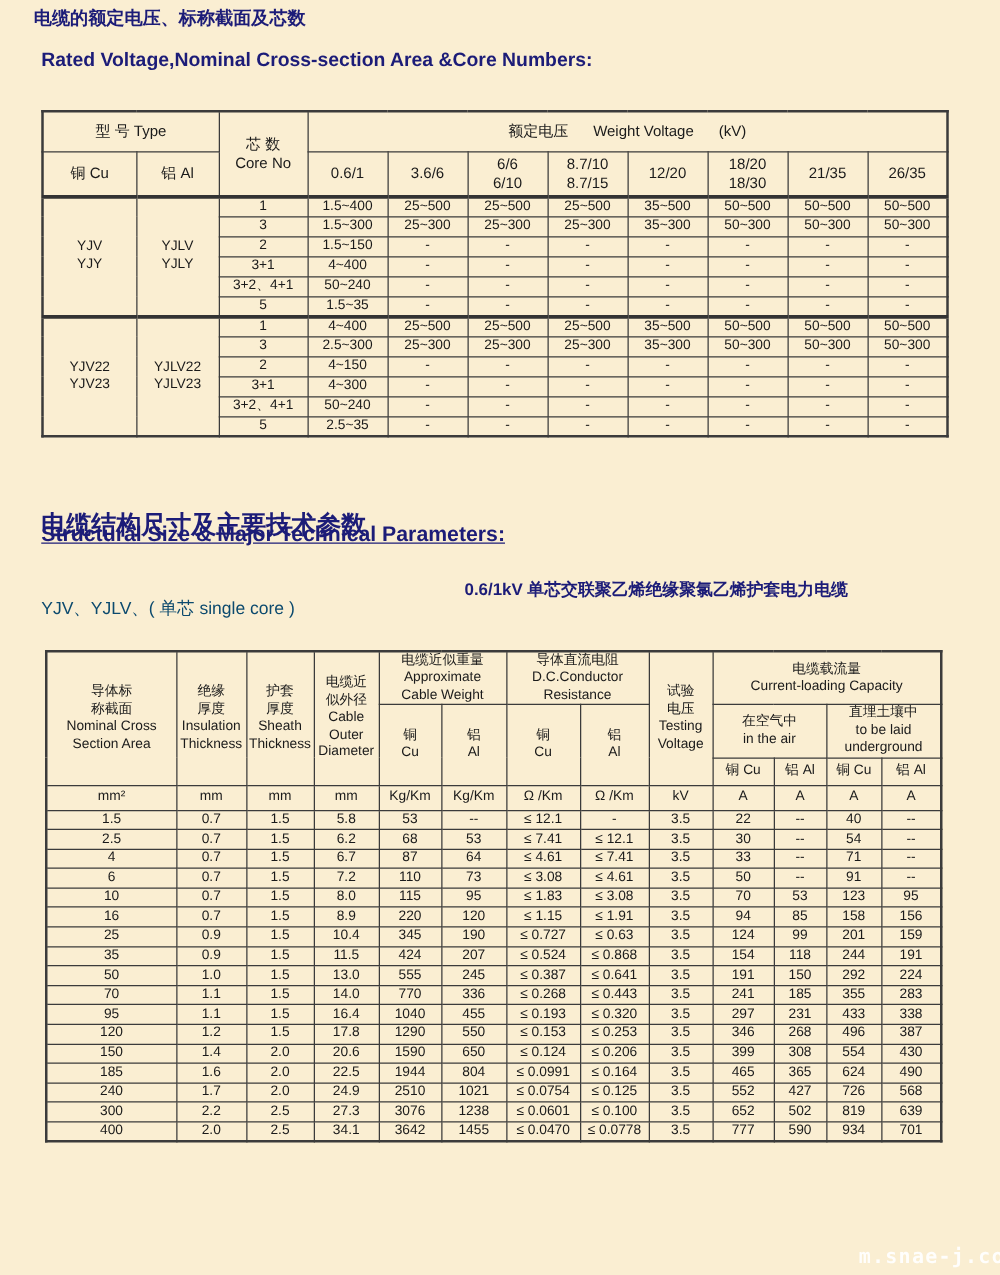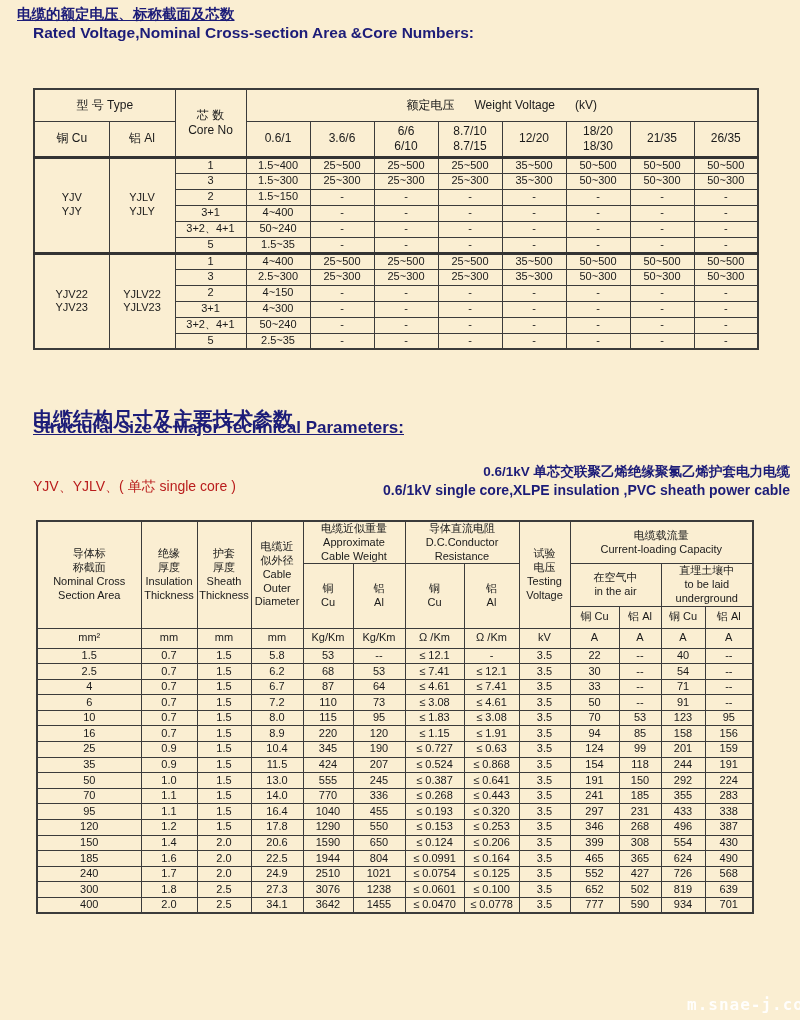--- a/index.html
+++ b/index.html
@@ -4,27 +4,27 @@
 <style>
   html,body{margin:0;padding:0;}
   body{
     width:800px;height:1020px;position:relative;overflow:hidden;
     background:#FAEED2;
     font-family:"Liberation Sans","DejaVu Sans",sans-serif;
     color:#1a1a1a;
   }
   .abs{position:absolute;}
   .navy{color:#1C1C78;font-weight:bold;}
-  #title1-zh{left:17px;top:5px;font-size:14.5px;text-decoration:underline;}
-  #title1-en{left:33px;top:24px;font-size:15.5px;}
+  #title1-zh{left:27px;top:5px;font-size:14.5px;}
+  #title1-en{left:33px;top:40px;font-size:15.5px;}
   #title2-zh{left:33px;top:406px;font-size:20px;}
   #title2-en{left:33px;top:418px;font-size:17px;text-decoration:underline;}
-  #left-label{left:33px;top:478px;font-size:14px;color:#b91c1c;}
+  #left-label{left:33px;top:478px;font-size:14px;color:#0c4a6e;}
   #right-desc{left:260px;top:462px;width:530px;text-align:right;line-height:19px;}
-  #right-desc .l1{font-size:13.5px;}
+  #right-desc .l1{font-size:13.5px;text-align:center;}
   #right-desc .l2{font-size:14px;}
 
   table{border-collapse:collapse;table-layout:fixed;background:transparent;}
   td,th{
     border:1px solid #3b3b3b;
     text-align:center;vertical-align:middle;
     font-size:11px;font-weight:normal;
     padding:0 1px;
     white-space:pre-line;
     line-height:1.25;
@@ -245,21 +245,20 @@
         <td>-</td>
       </tr>
     </tbody>
 </table>
 
 <div class="abs navy" id="title2-zh">电缆结构尺寸及主要技术参数</div>
 <div class="abs navy" id="title2-en">Structural Size &amp; Major Technical Parameters:</div>
 <div class="abs" id="left-label">YJV、YJLV、( 单芯 single core )</div>
 <div class="abs" id="right-desc">
   <div class="navy l1">0.6/1kV 单芯交联聚乙烯绝缘聚氯乙烯护套电力电缆</div>
-  <div class="navy l2">0.6/1kV single core,XLPE insulation ,PVC sheath power cable</div>
 </div>
 
 <table class="abs" id="table2">
   <colgroup>
     <col style="width:104px">
       <col style="width:56px">
       <col style="width:54px">
       <col style="width:52px">
     <col style="width:50px">
       <col style="width:52px">
@@ -561,21 +560,21 @@
         <td>≤ 0.0754</td>
         <td>≤ 0.125</td>
         <td>3.5</td>
         <td>552</td>
         <td>427</td>
         <td>726</td>
         <td>568</td>
       </tr>
       <tr>
         <td>300</td>
-        <td>1.8</td>
+        <td>2.2</td>
         <td>2.5</td>
         <td>27.3</td>
         <td>3076</td>
         <td>1238</td>
         <td>≤ 0.0601</td>
         <td>≤ 0.100</td>
         <td>3.5</td>
         <td>652</td>
         <td>502</td>
         <td>819</td>

